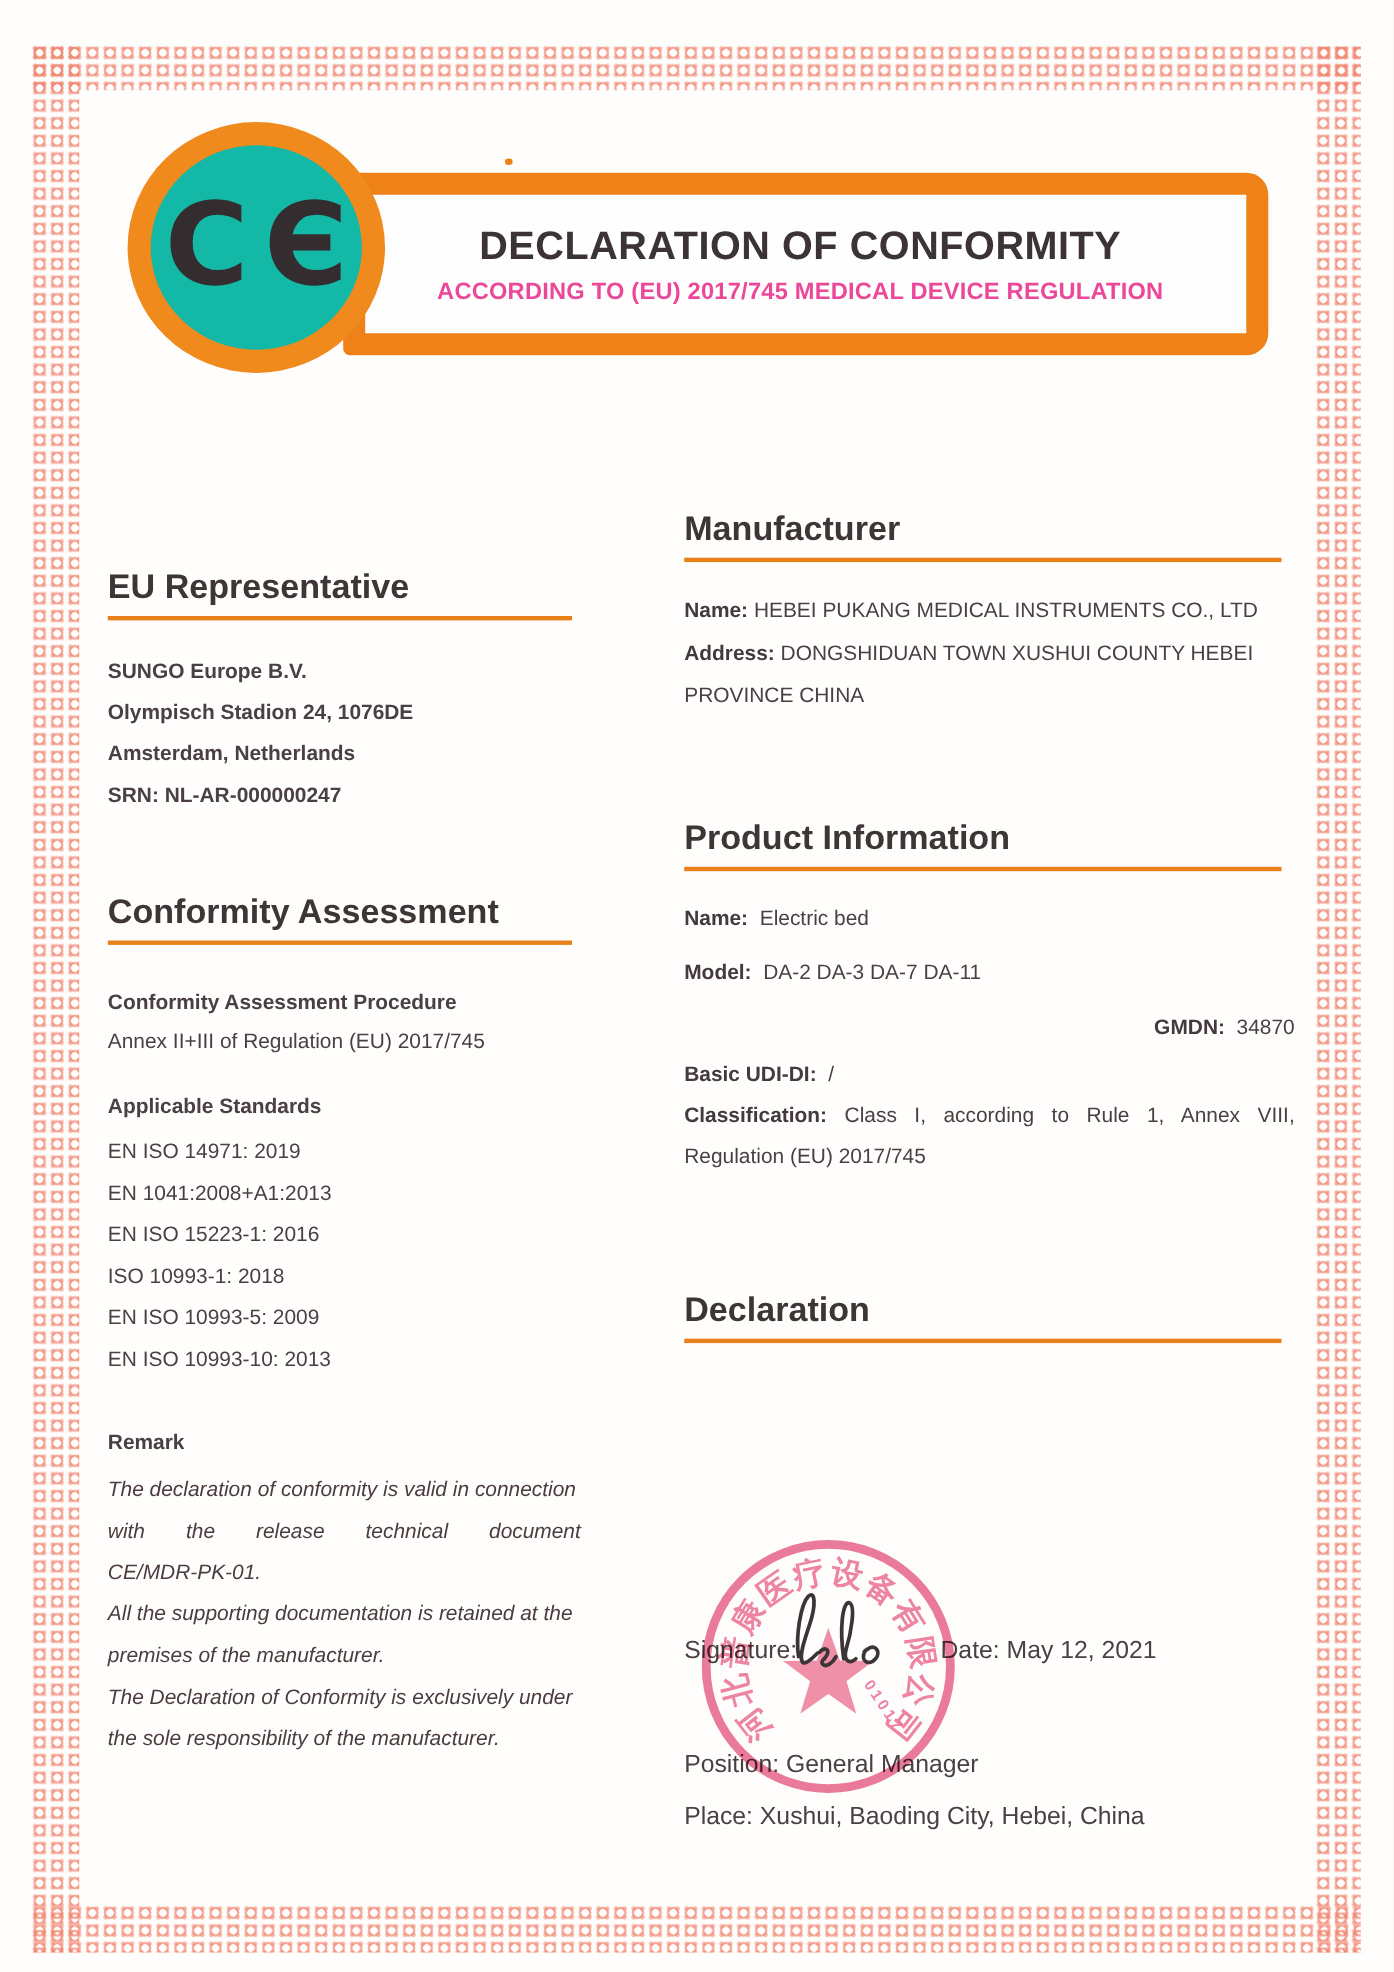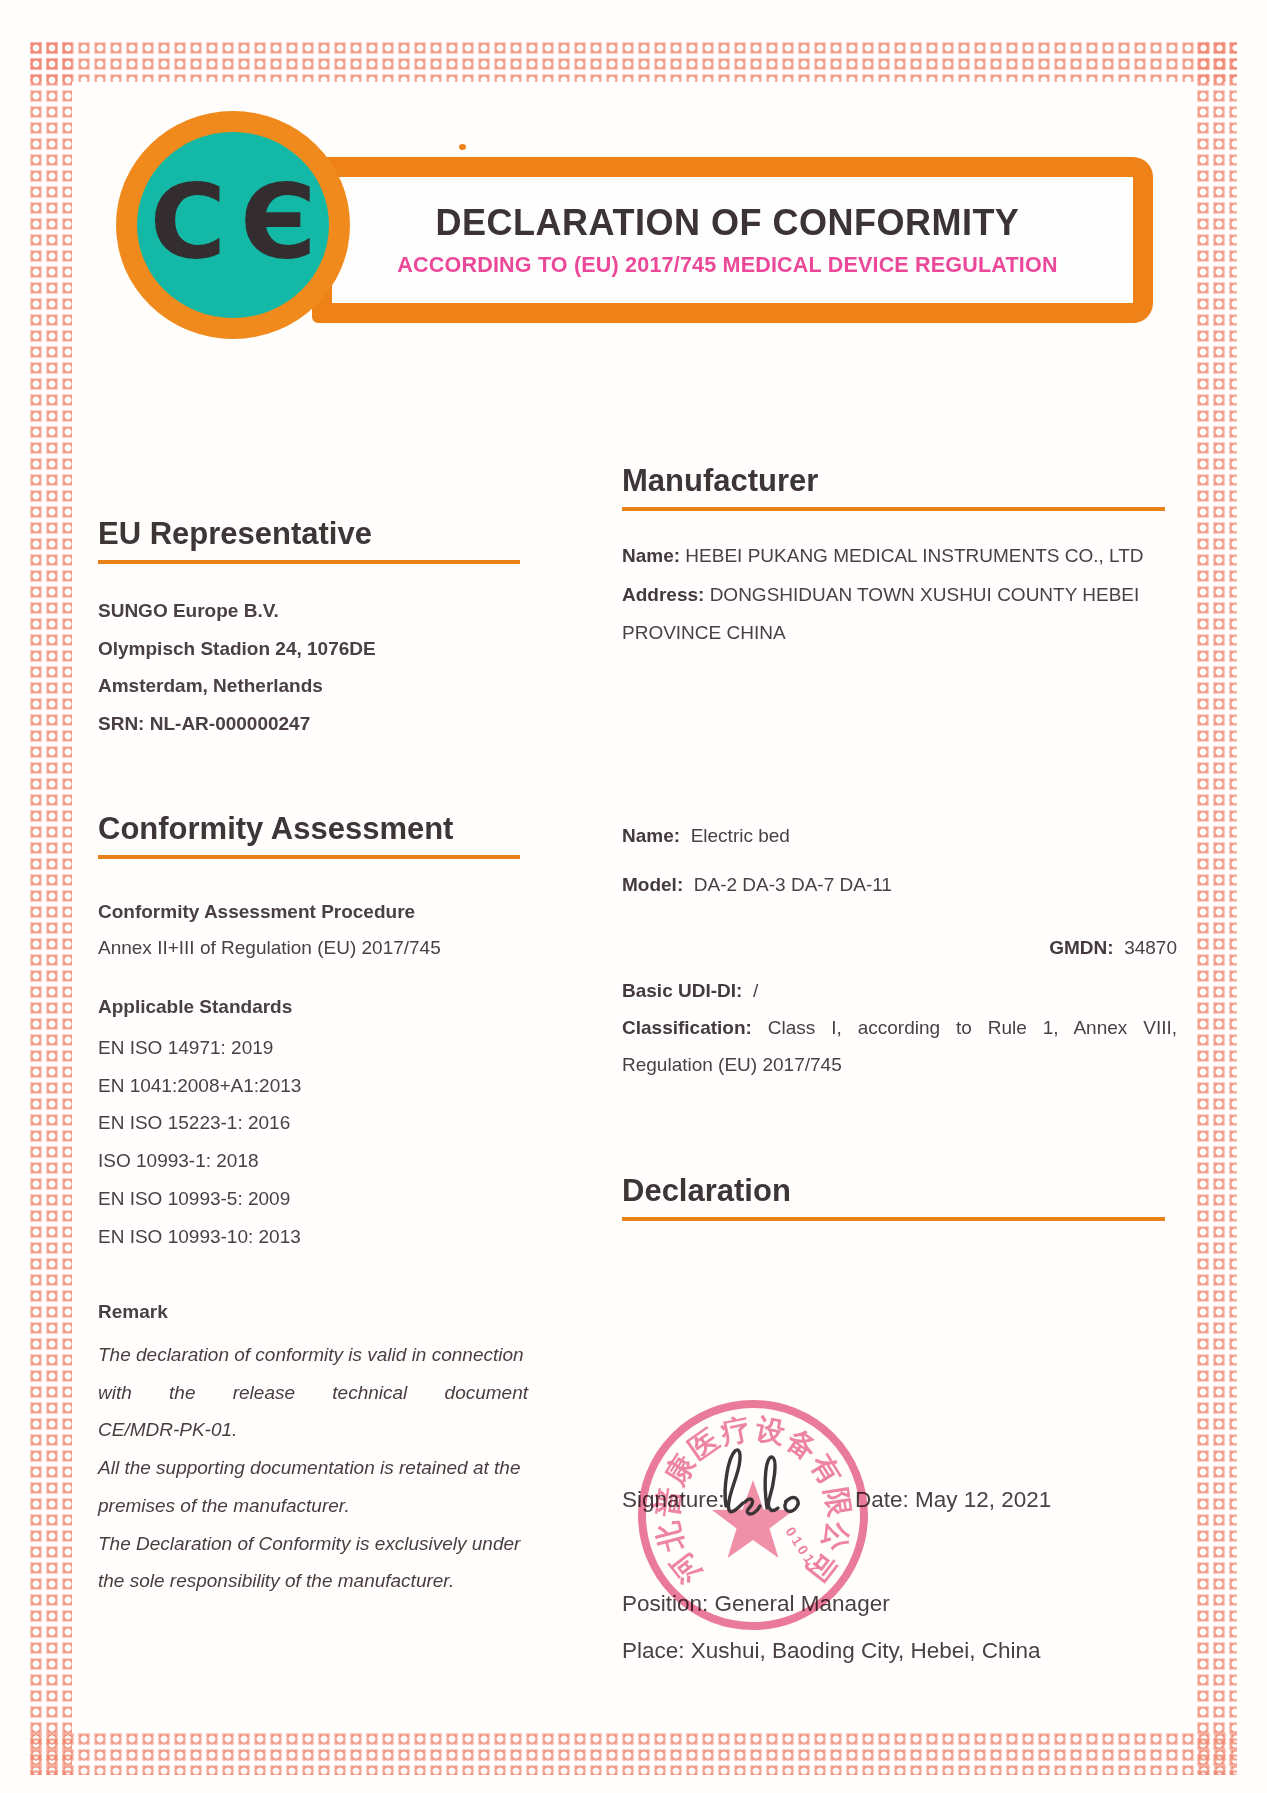--- a/index.html
+++ b/index.html
@@ -66,21 +66,21 @@
   .col-left{left:98px;width:422px;}
   .col-right{left:622px;width:543px;}
 
   
   .textblock{position:absolute;z-index:1;font-size:19px;line-height:37.5px;color:#4a4043;}
   .bold{font-weight:bold;}
   .field-label{font-weight:bold;color:#443a3d;}
   .mf-fields{line-height:38.5px;width:560px;}
   .pi-field{width:555px;line-height:37px;}
   .pi-field.m12{margin-bottom:12px;}
-  .pi-field.m13{margin-bottom:26px;}
+  .pi-field.m13{margin-bottom:13px;}
   .pi-field.m6{margin-bottom:6px;text-align:right;}
   .pi-field.justify{text-align:justify;}
   .remark-lines{font-style:italic;font-size:19px;line-height:37.7px;width:430px;color:#4a3c3f;}
   .remark-line{white-space:nowrap;}
   .remark-line.justified{white-space:normal;text-align:justify;text-align-last:justify;}
   .dec-para{width:545px;line-height:38px;}
   .sign-row{font-size:22.5px;line-height:30px;}
   .date-span{position:absolute;left:233px;top:0;white-space:nowrap;}
 
   
@@ -155,20 +155,21 @@
     <div class="remark-line">The Declaration of Conformity is exclusively under</div>
     <div class="remark-line">the sole responsibility of the manufacturer.</div>
   </div>
 
   <div class="section-heading col-right" style="top:463px;">Manufacturer</div>
   <div class="textblock mf-fields" style="left:622px;top:537px;">
     <div><span class="field-label">Name:</span> <span>HEBEI PUKANG MEDICAL INSTRUMENTS CO., LTD</span></div>
     <div><span class="field-label">Address:</span> <span>DONGSHIDUAN TOWN XUSHUI COUNTY HEBEI PROVINCE CHINA</span></div>
   </div>
 
+  <div class="section-heading col-right" style="top:744px;">Product Information</div>
   <div class="textblock" style="left:622px;top:817px;">
     <div class="pi-field m12"><span class="field-label">Name:</span>&nbsp; <span>Electric bed</span></div>
     <div class="pi-field m13"><span class="field-label">Model:</span>&nbsp; <span>DA-2 DA-3 DA-7 DA-11</span></div>
     <div class="pi-field m6"><span class="field-label">GMDN:</span>&nbsp; <span>34870</span></div>
     <div class="pi-field"><span class="field-label">Basic UDI-DI:</span>&nbsp; <span>/</span></div>
     <div class="pi-field justify"><span class="field-label">Classification:</span> <span>Class I, according to Rule 1, Annex VIII, Regulation (EU) 2017/745</span></div>
   </div>
 
   <div class="section-heading col-right" style="top:1173px;">Declaration</div>
 

